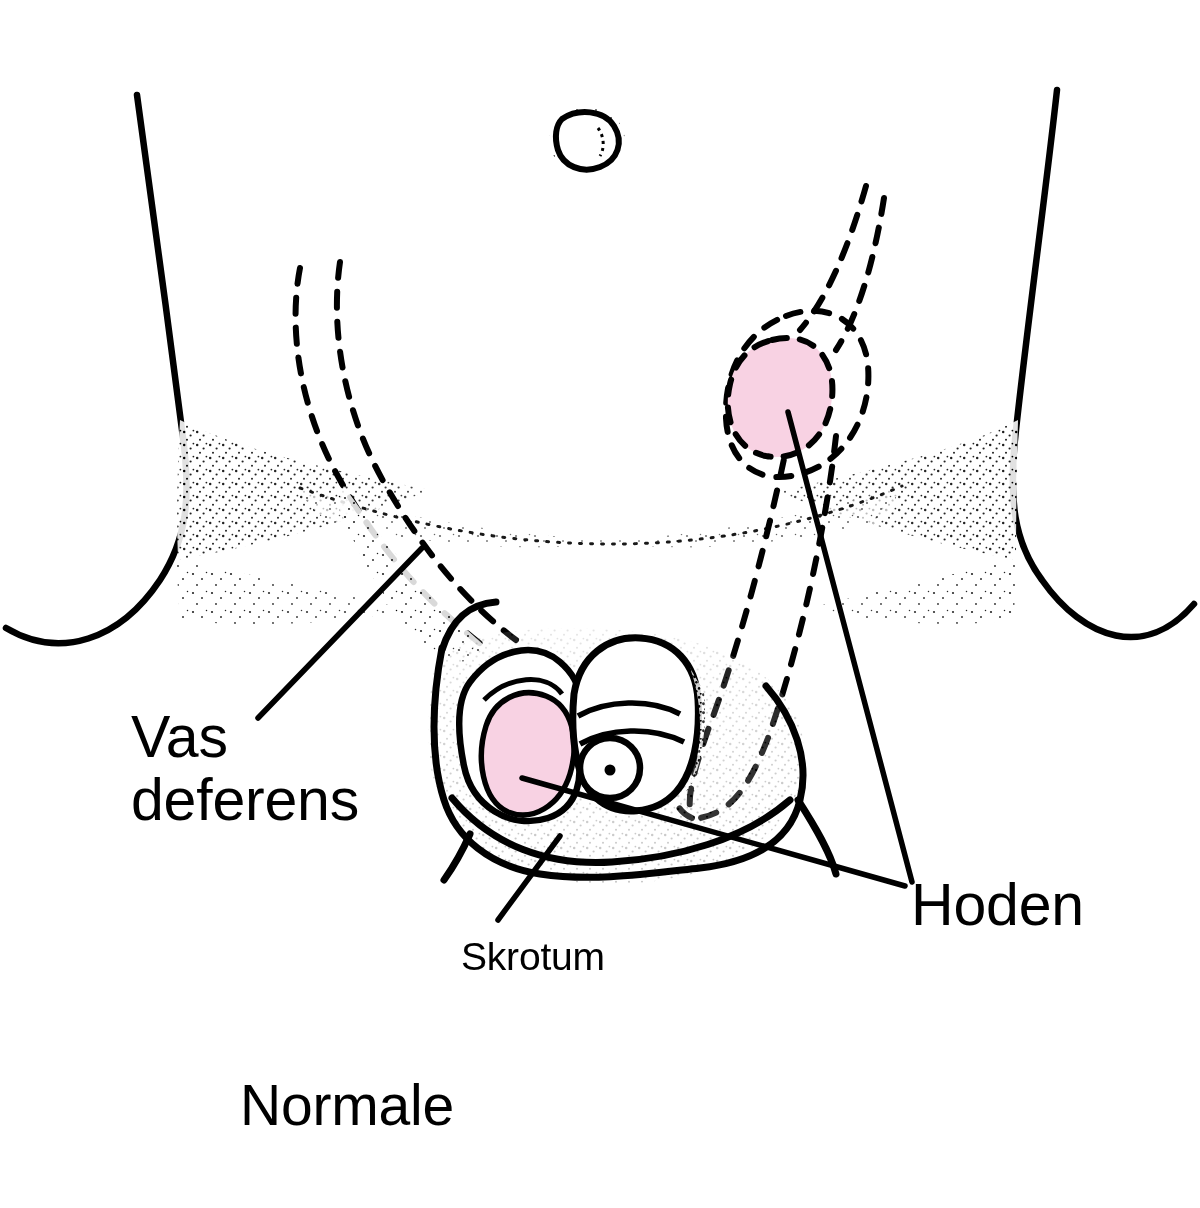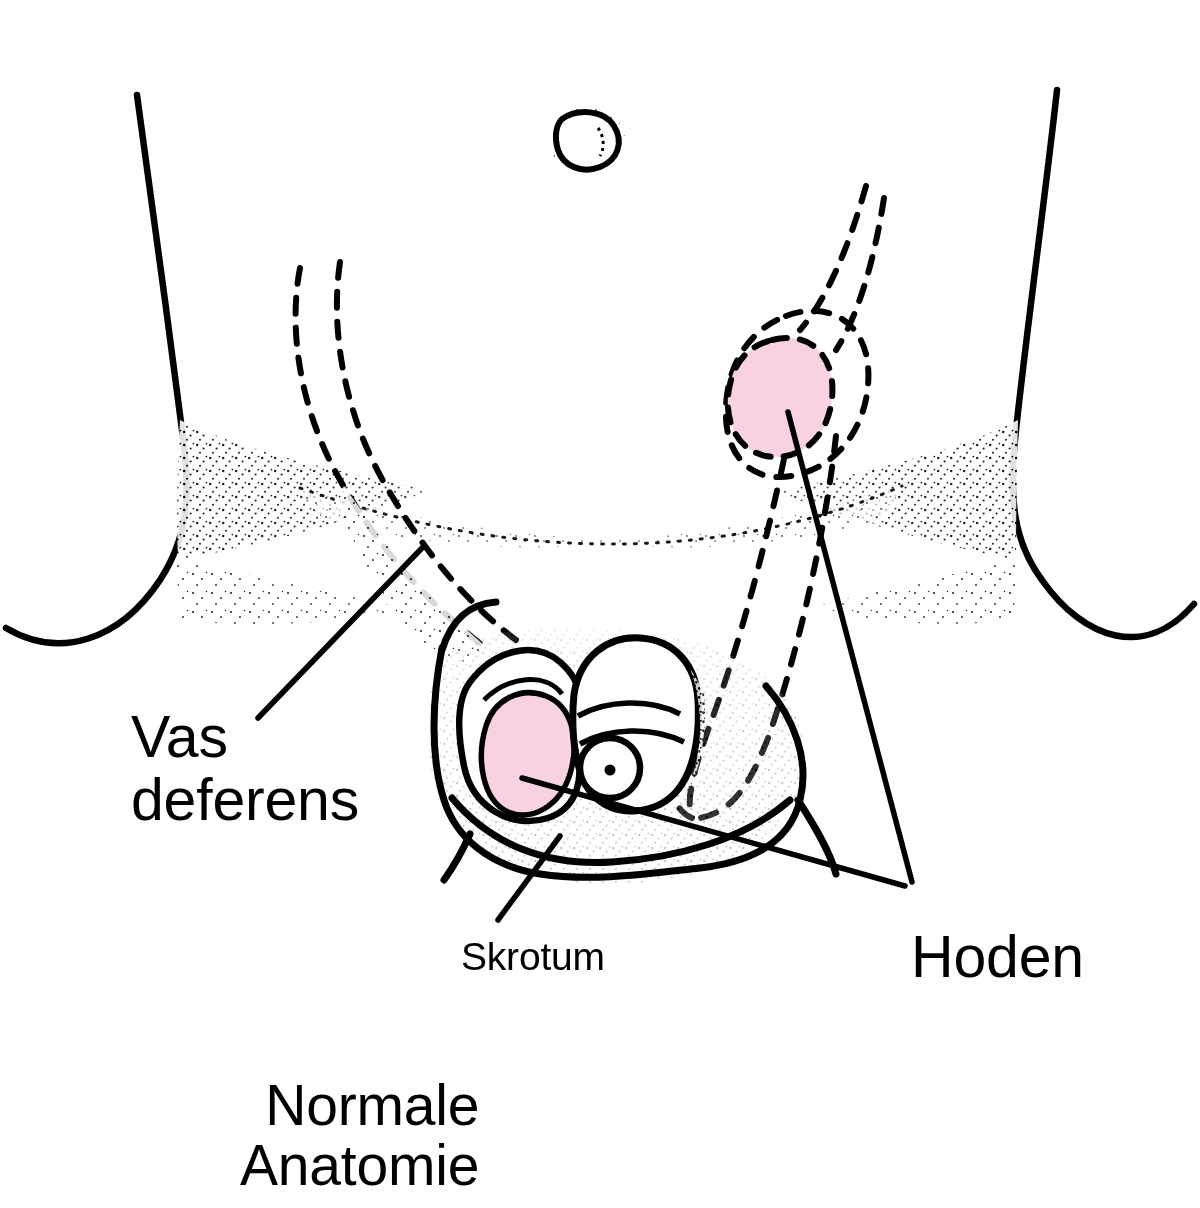--- a/index.html
+++ b/index.html
@@ -43,21 +43,21 @@
     font-size: 59px;
   }
   #label-vas-deferens .ln { display: block; }
   #label-skrotum {
     left: 461px;
     top: 936px;
     font-size: 39px;
   }
   #label-hoden {
     left: 911px;
-    top: 926px;
+    top: 874px;
     font-size: 59px;
   }
   #caption-left {
     left: 240px;
     top: 1075px;
     font-size: 57px;
     text-align: right;
   }
   #caption-left .ln { display: block; }
   #caption-right {
@@ -274,17 +274,16 @@
     <span class="ln">Vas</span>
     <span class="ln">deferens</span>
   </div>
 
   <div class="lbl" id="label-skrotum">Skrotum</div>
 
   <div class="lbl" id="label-hoden">Hoden</div>
 
   <div class="lbl" id="caption-left">
     <span class="ln">Normale</span>
-    <span class="ln">Anatomie</span>
   </div>
 
 
 </div>
 
 </body></html>

